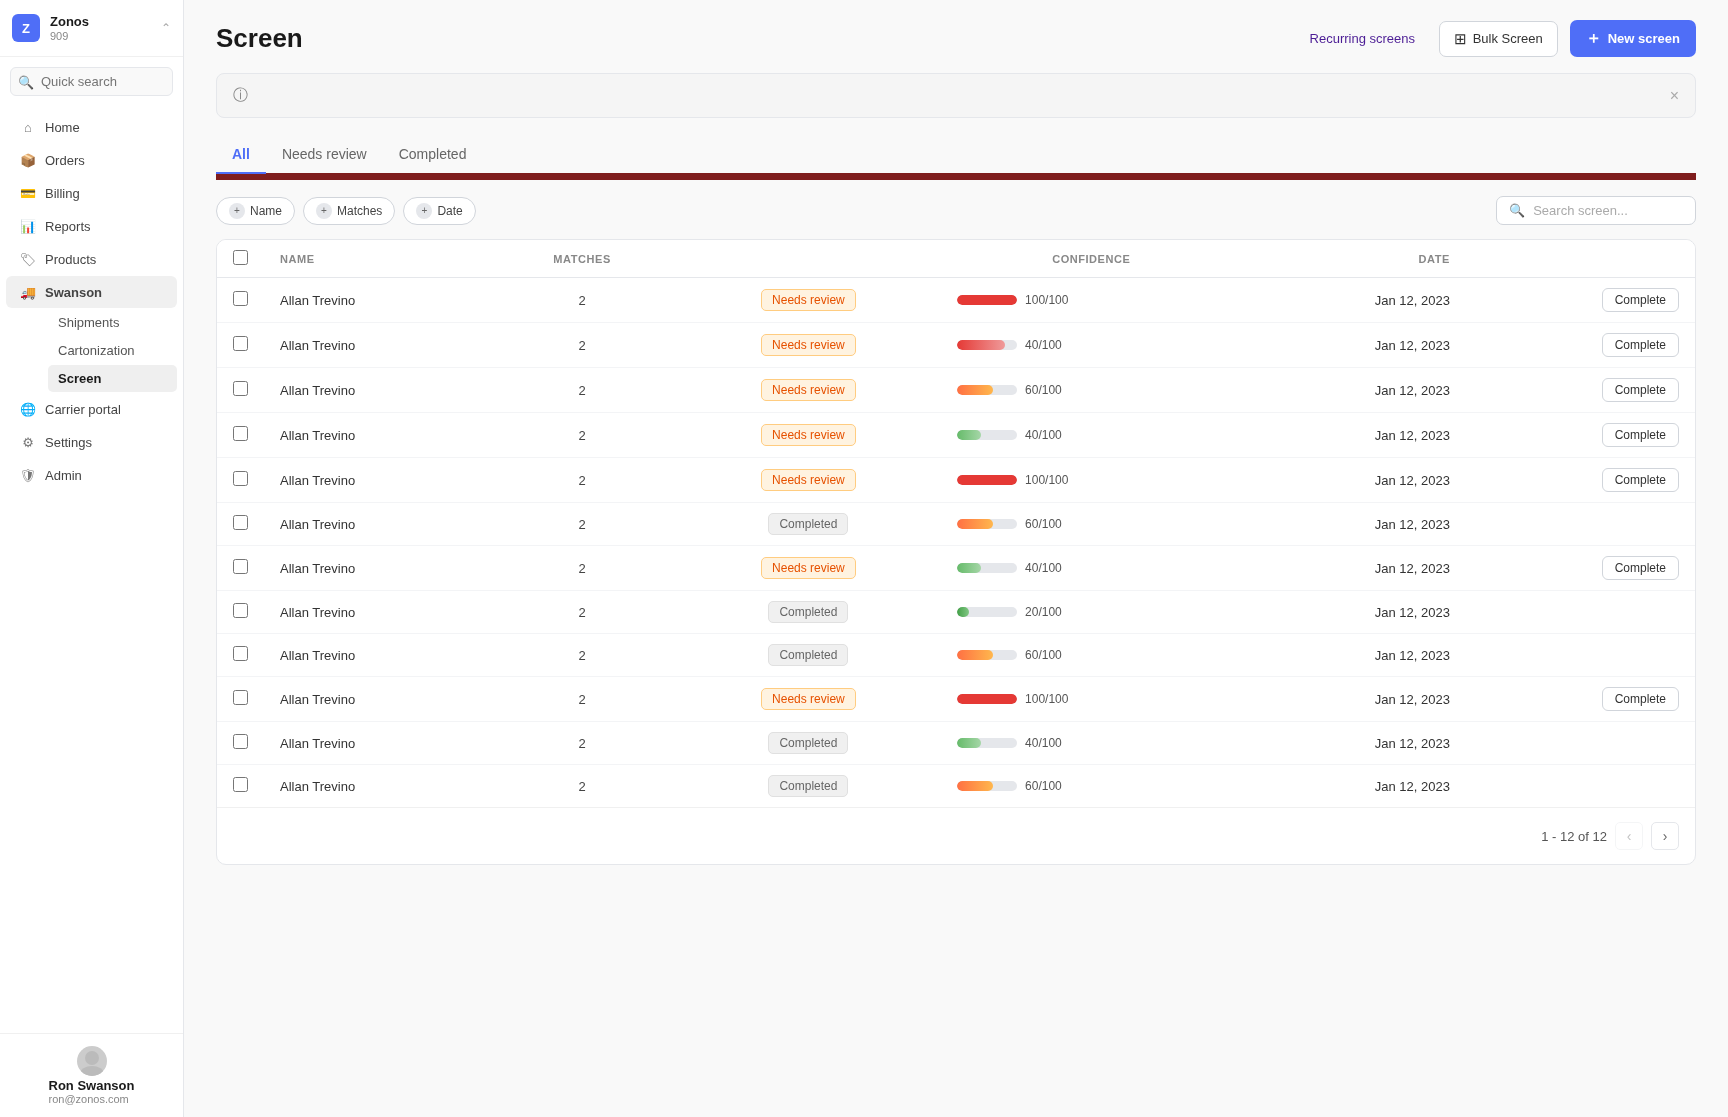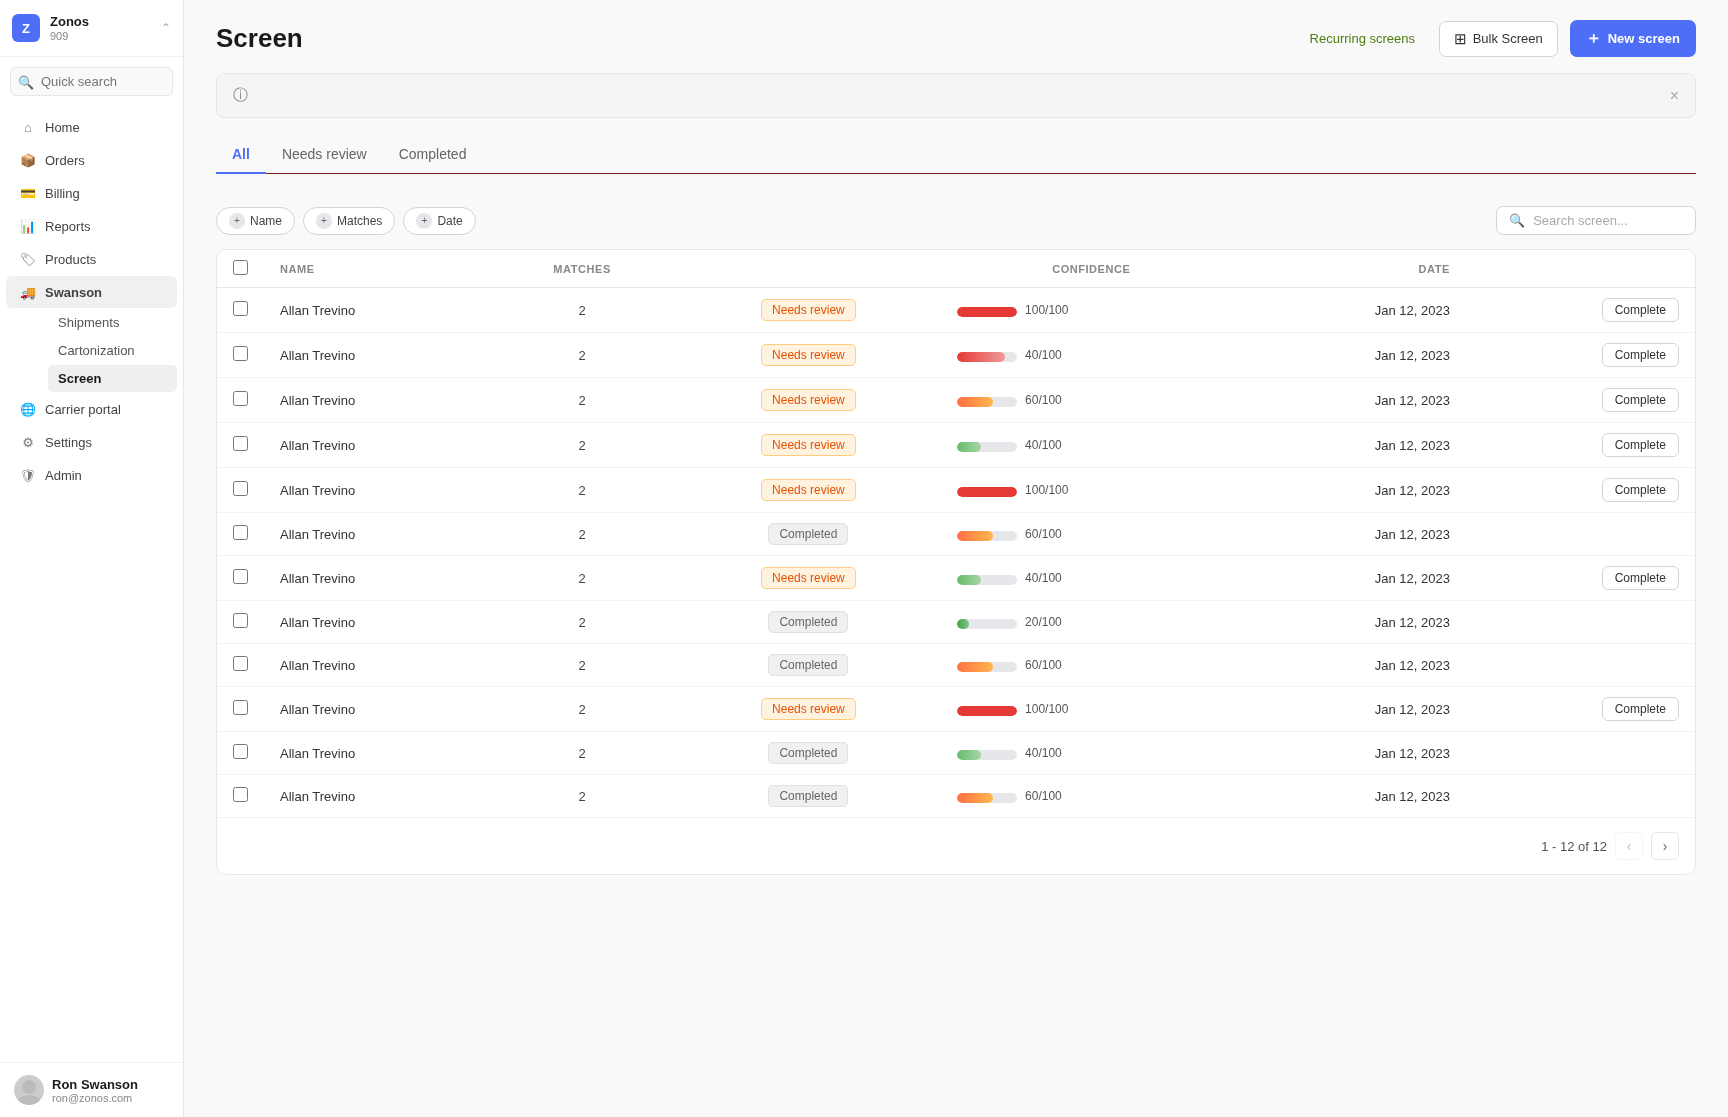--- a/index.html
+++ b/index.html
@@ -17,43 +17,43 @@
     .sidebar-search input { width: 100%; padding: 6px 10px 6px 30px; border: 1px solid #e5e7eb; border-radius: 6px; font-size: 13px; background: #f9f9f9; color: #555; outline: none; }
     .sidebar-search-wrap { position: relative; }
     .sidebar-search-wrap .search-icon { position: absolute; left: 8px; top: 50%; transform: translateY(-50%); color: #aaa; font-size: 13px; }
     .sidebar-nav { flex: 1; padding: 4px 0; }
     .nav-item { display: flex; align-items: center; gap: 9px; padding: 8px 14px; cursor: pointer; color: #444; font-size: 13px; border-radius: 6px; margin: 1px 6px; }
     .nav-item .nav-icon { width: 16px; height: 16px; display: flex; align-items: center; justify-content: center; color: #777; flex-shrink: 0; }
     .nav-item.active { font-weight: 600; background: #f0f0f0; }
     .nav-sub { padding-left: 42px; }
     .nav-sub-item { display: block; padding: 6px 10px; color: #555; font-size: 13px; cursor: pointer; border-radius: 5px; margin: 1px 6px; }
     .nav-sub-item.active { font-weight: 700; color: #1a1a1a; background: #efefef; }
-    .sidebar-footer { padding: 12px 14px; border-top: 1px solid #f0f0f0; display: flex; align-items: center; gap: 8px; }
+    .sidebar-footer { padding: 12px 14px; border-top: 1px solid #f0f0f0; display: flex; align-items: center; gap: 2px; flex-direction: column; }
     .footer-avatar { width: 30px; height: 30px; border-radius: 50%; background: #ccc; display: flex; align-items: center; justify-content: center; overflow: hidden; flex-shrink: 0; }
     .footer-user-name { font-size: 13px; font-weight: 600; }
     .footer-user-email { font-size: 11px; color: #888; }
 
     
     .main { flex: 1; display: flex; flex-direction: column; overflow: hidden; background: #f9f9f9; }
     .main-header { padding: 20px 32px 0; display: flex; align-items: center; justify-content: space-between; background: #f9f9f9; }
     .page-title { font-size: 26px; font-weight: 700; color: #1a1a1a; }
     .header-actions { display: flex; align-items: center; gap: 12px; }
-    .btn-recurring { color: #4d7c0f; font-size: 13px; font-weight: 500; cursor: pointer; background: none; border: none; padding: 8px 12px; border-radius: 6px; }
+    .btn-recurring { color: #4c1d95; font-size: 13px; font-weight: 500; cursor: pointer; background: none; border: none; padding: 8px 12px; border-radius: 6px; }
     .btn-bulk { display: flex; align-items: center; gap: 6px; padding: 8px 14px; background: #fff; border: 1px solid #d1d5db; border-radius: 7px; font-size: 13px; font-weight: 500; cursor: pointer; color: #333; }
     .btn-new { display: flex; align-items: center; gap: 6px; padding: 8px 16px; background: #4f6ef7; border: none; border-radius: 7px; font-size: 13px; font-weight: 600; cursor: pointer; color: #fff; }
 
     
     .content { flex: 1; padding: 16px 32px; overflow-y: auto; }
     .info-banner { display: flex; align-items: center; gap: 10px; background: #f5f5f5; border: 1px solid #e5e7eb; border-radius: 8px; padding: 12px 16px; margin-bottom: 18px; font-size: 13px; color: #444; }
     .info-banner .info-icon { color: #888; flex-shrink: 0; font-size: 15px; }
     .info-banner .link { color: #4f6ef7; cursor: pointer; }
     .info-banner .close-btn { margin-left: auto; cursor: pointer; color: #aaa; font-size: 16px; line-height: 1; background: none; border: none; }
 
     
-    .tabs { display: flex; gap: 0; border-bottom: 1px solid #7f1d1d; margin-bottom: 32px; }
+    .tabs { display: flex; gap: 0; border-bottom: 7px solid #7f1d1d; margin-bottom: 16px; }
     .tab { padding: 10px 16px; font-size: 14px; cursor: pointer; color: #666; border-bottom: 2px solid transparent; margin-bottom: -1px; }
     .tab.active { color: #4f6ef7; border-bottom-color: #4f6ef7; font-weight: 600; }
 
     
     .filters-row { display: flex; align-items: center; justify-content: space-between; margin-bottom: 14px; }
     .filters { display: flex; gap: 8px; }
     .filter-btn { display: flex; align-items: center; gap: 5px; padding: 5px 12px; border: 1px solid #d1d5db; border-radius: 20px; font-size: 12px; color: #444; cursor: pointer; background: #fff; }
     .filter-btn .plus-icon { width: 16px; height: 16px; border-radius: 50%; background: #e5e7eb; display: flex; align-items: center; justify-content: center; font-size: 10px; color: #666; }
     .search-screen { display: flex; align-items: center; gap: 8px; padding: 6px 12px; border: 1px solid #d1d5db; border-radius: 7px; background: #fff; font-size: 13px; color: #aaa; width: 200px; cursor: pointer; }
     .search-screen-icon { color: #aaa; font-size: 13px; }
@@ -75,21 +75,21 @@
     td.status-col { text-align: center; }
     td.confidence-col { }
     td.date-col { text-align: right; white-space: nowrap; }
     td.action-col { text-align: right; padding-right: 16px; }
 
     .status-badge { display: inline-block; padding: 3px 10px; border-radius: 5px; font-size: 12px; font-weight: 500; }
     .status-needs-review { background: #fff3e0; color: #e65100; border: 1px solid #ffcc80; }
     .status-completed { background: #f0f0f0; color: #666; border: 1px solid #e0e0e0; }
 
     
-    .confidence-wrap { display: flex; align-items: flex-end; gap: 8px; }
+    .confidence-wrap { display: flex; align-items: center; gap: 8px; }
     .conf-bar { width: 60px; height: 10px; border-radius: 5px; background: #e5e7eb; overflow: hidden; position: relative; flex-shrink: 0; }
     .conf-bar-fill { height: 100%; border-radius: 5px; }
     .conf-label { font-size: 12px; color: #555; white-space: nowrap; }
 
     .btn-complete { padding: 4px 12px; background: #fff; border: 1px solid #d1d5db; border-radius: 6px; font-size: 12px; font-weight: 500; cursor: pointer; color: #333; white-space: nowrap; }
 
     
     input[type="checkbox"] { width: 15px; height: 15px; cursor: pointer; accent-color: #4f6ef7; }
 
     

